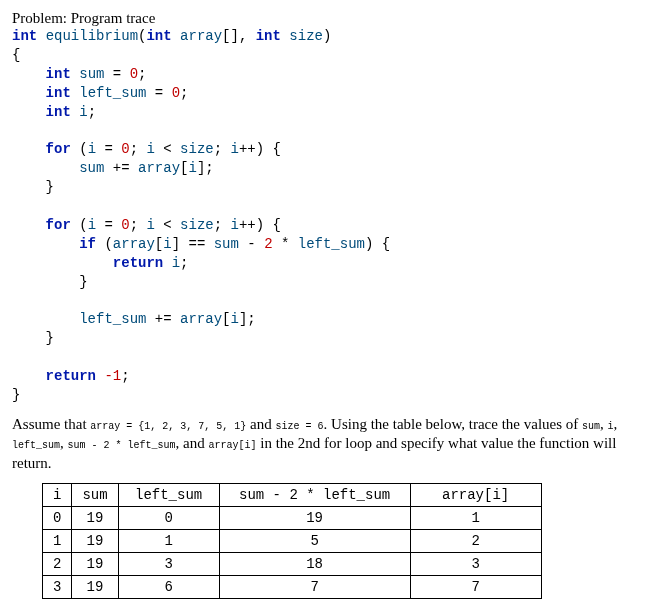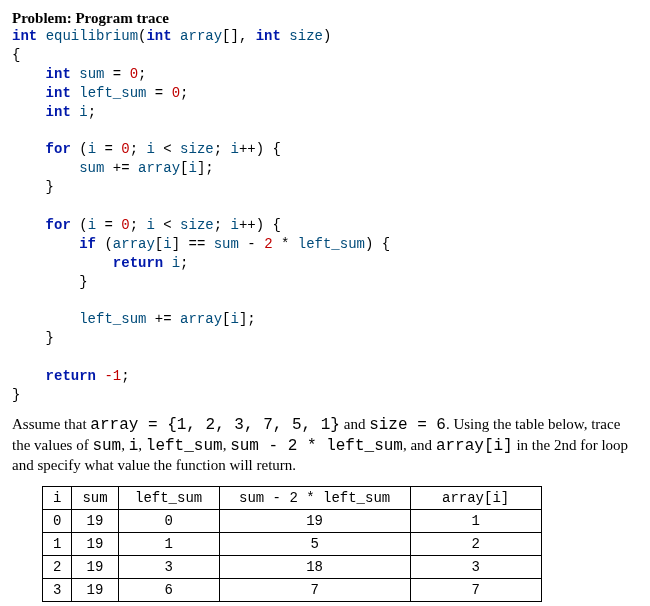--- a/index.html
+++ b/index.html
@@ -5,35 +5,35 @@
   body {
     font-family: "Times New Roman", Times, serif;
     font-size: 15px;
     color: #000;
     margin: 0;
     padding: 10px 12px;
     width: 650px;
     box-sizing: border-box;
     background: #fff;
   }
-  .title { font-weight: bold; }
+  .title { font-weight: normal; }
   .intro { margin-bottom: 8px; }
   pre.code {
     font-family: "Courier New", Courier, monospace;
     font-size: 14px;
     line-height: 1.35;
     margin: 0 0 10px 0;
     white-space: pre;
   }
   .kw   { color: #0018aa; font-weight: bold; }  
   .id   { color: #004b7a; }                     
   .num  { color: #c00000; }                     
   .sym  { color: #000; }                        
   .desc { margin: 4px 0 10px 0; line-height: 1.3; }
-  .mono { font-family: "Courier New", Courier, monospace; font-size: 16px; }
+  .mono { font-family: "Courier New", Courier, monospace; font-size: 10px; }
   table.trace {
     border-collapse: collapse;
     margin-left: 30px;
   }
   table.trace th, table.trace td {
     border: 1px solid #000;
     padding: 1px 10px;
     font-family: "Courier New", Courier, monospace;
     font-size: 14px;
     text-align: center;

